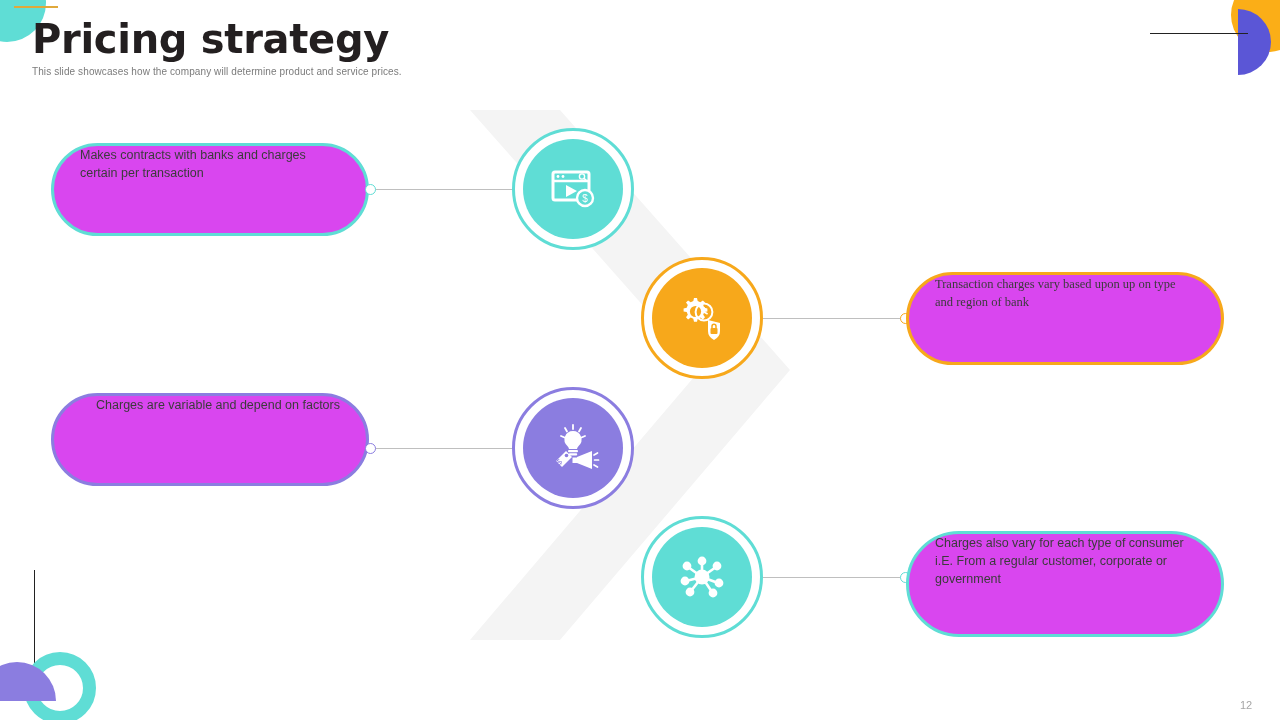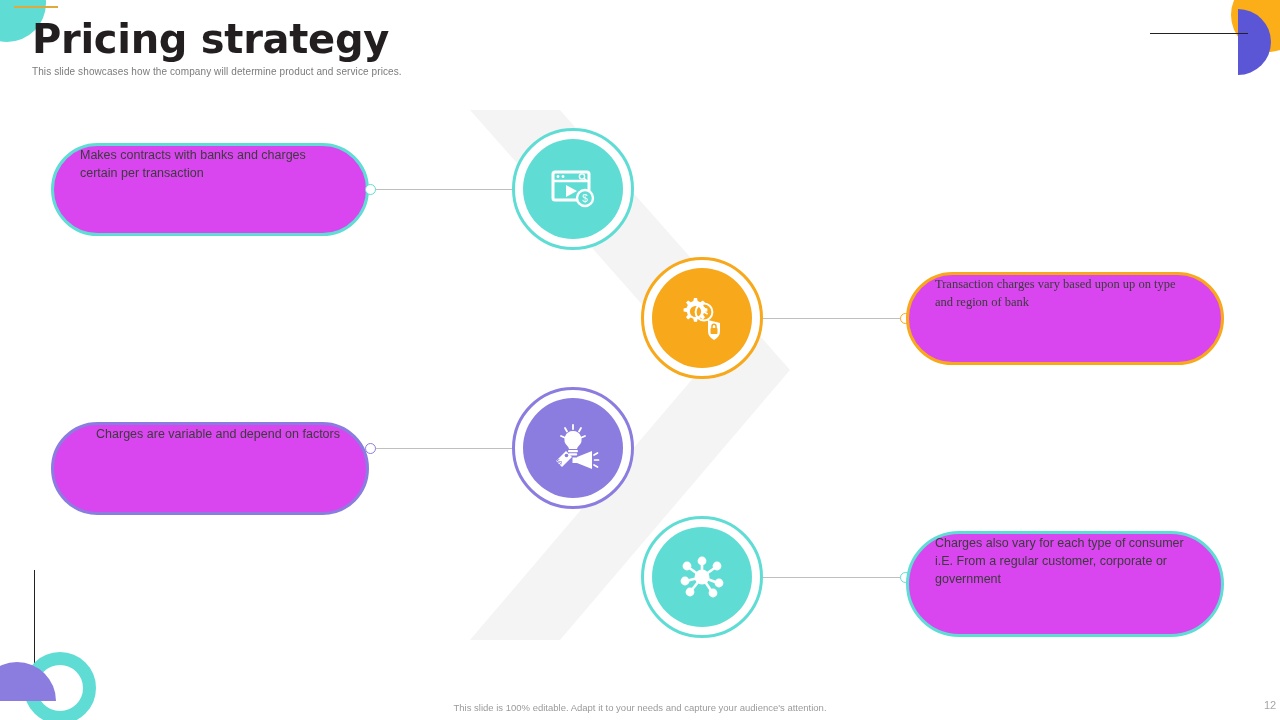--- a/index.html
+++ b/index.html
@@ -87,21 +87,21 @@
     background:#fff;box-sizing:border-box;
   }
 
   
   .footer-note{
     position:absolute;left:0;top:702px;width:1280px;text-align:center;
     font-size:9.5px;color:#9A9A9A;
   }
   .page-num{
     position:absolute;left:1240px;top:699px;
-    font-size:11px;color:#A6A6A6;margin-left:24px;
+    font-size:11px;color:#A6A6A6;
   }
 </style>
 </head>
 <body>
 
 <div class="slide">
 
   <svg class="chevron-wrap" viewBox="0 0 1280 720">
     <path d="M 470 110 L 700 370 L 470 640 L 560 640 L 790 370 L 560 110 Z" fill="#F4F4F4"></path>
   </svg>
@@ -160,21 +160,21 @@
       </svg>
     </div>
     <div class="connector" style="left:763px;top:318px;width:145px;"></div>
     <div class="conn-dot" style="left:900px;top:313px;border:1.5px solid #F7A81B;"></div>
     <div class="callout align-left" style="left:906px;top:272px;width:318px;height:93px;border:3px solid #F7A81B;font-family:Liberation Serif, serif;">
       <p>Transaction charges vary based upon up on type and region of bank</p>
     </div>
   </div>
 
   <div class="node">
-    <div class="callout align-right" style="left:51px;top:422px;width:318px;height:93px;border:3px solid #8B7DE0;">
+    <div class="callout align-right" style="left:51px;top:393px;width:318px;height:93px;border:3px solid #8B7DE0;">
       <p>Charges are variable and depend on factors</p>
     </div>
     <div class="connector" style="left:370px;top:448px;width:145px;"></div>
     <div class="conn-dot" style="left:365px;top:443px;border:1.5px solid #8B7DE0;"></div>
 
     <div class="icon-ring" style="left:512px;top:387px;width:122px;height:122px;border:3px solid #8B7DE0;"></div>
     <div class="icon-inner" style="left:523px;top:398px;width:100px;height:100px;background:#8B7DE0;">
       <svg width="54" height="54" viewBox="0 0 54 54">
         <g stroke="#ffffff" stroke-width="1.8" stroke-linecap="round">
           <line x1="27" y1="4" x2="27" y2="8"></line>
@@ -223,16 +223,15 @@
         <circle cx="11" cy="15" r="4.4" fill="#ffffff"></circle>
       </svg>
     </div>
     <div class="connector" style="left:763px;top:577px;width:145px;"></div>
     <div class="conn-dot" style="left:900px;top:572px;border:1.5px solid #5FDDD5;"></div>
     <div class="callout align-left" style="left:906px;top:531px;width:318px;height:106px;border:3px solid #5FDDD5;">
       <p>Charges also vary for each type of consumer i.E. From a regular customer, corporate or government</p>
     </div>
   </div>
 
-  <div class="footer-note">This slide is 100% editable. Adapt it to your needs and capture your audience's attention.</div>
   <div class="page-num">12</div>
 
 </div>
 
 </body></html>

